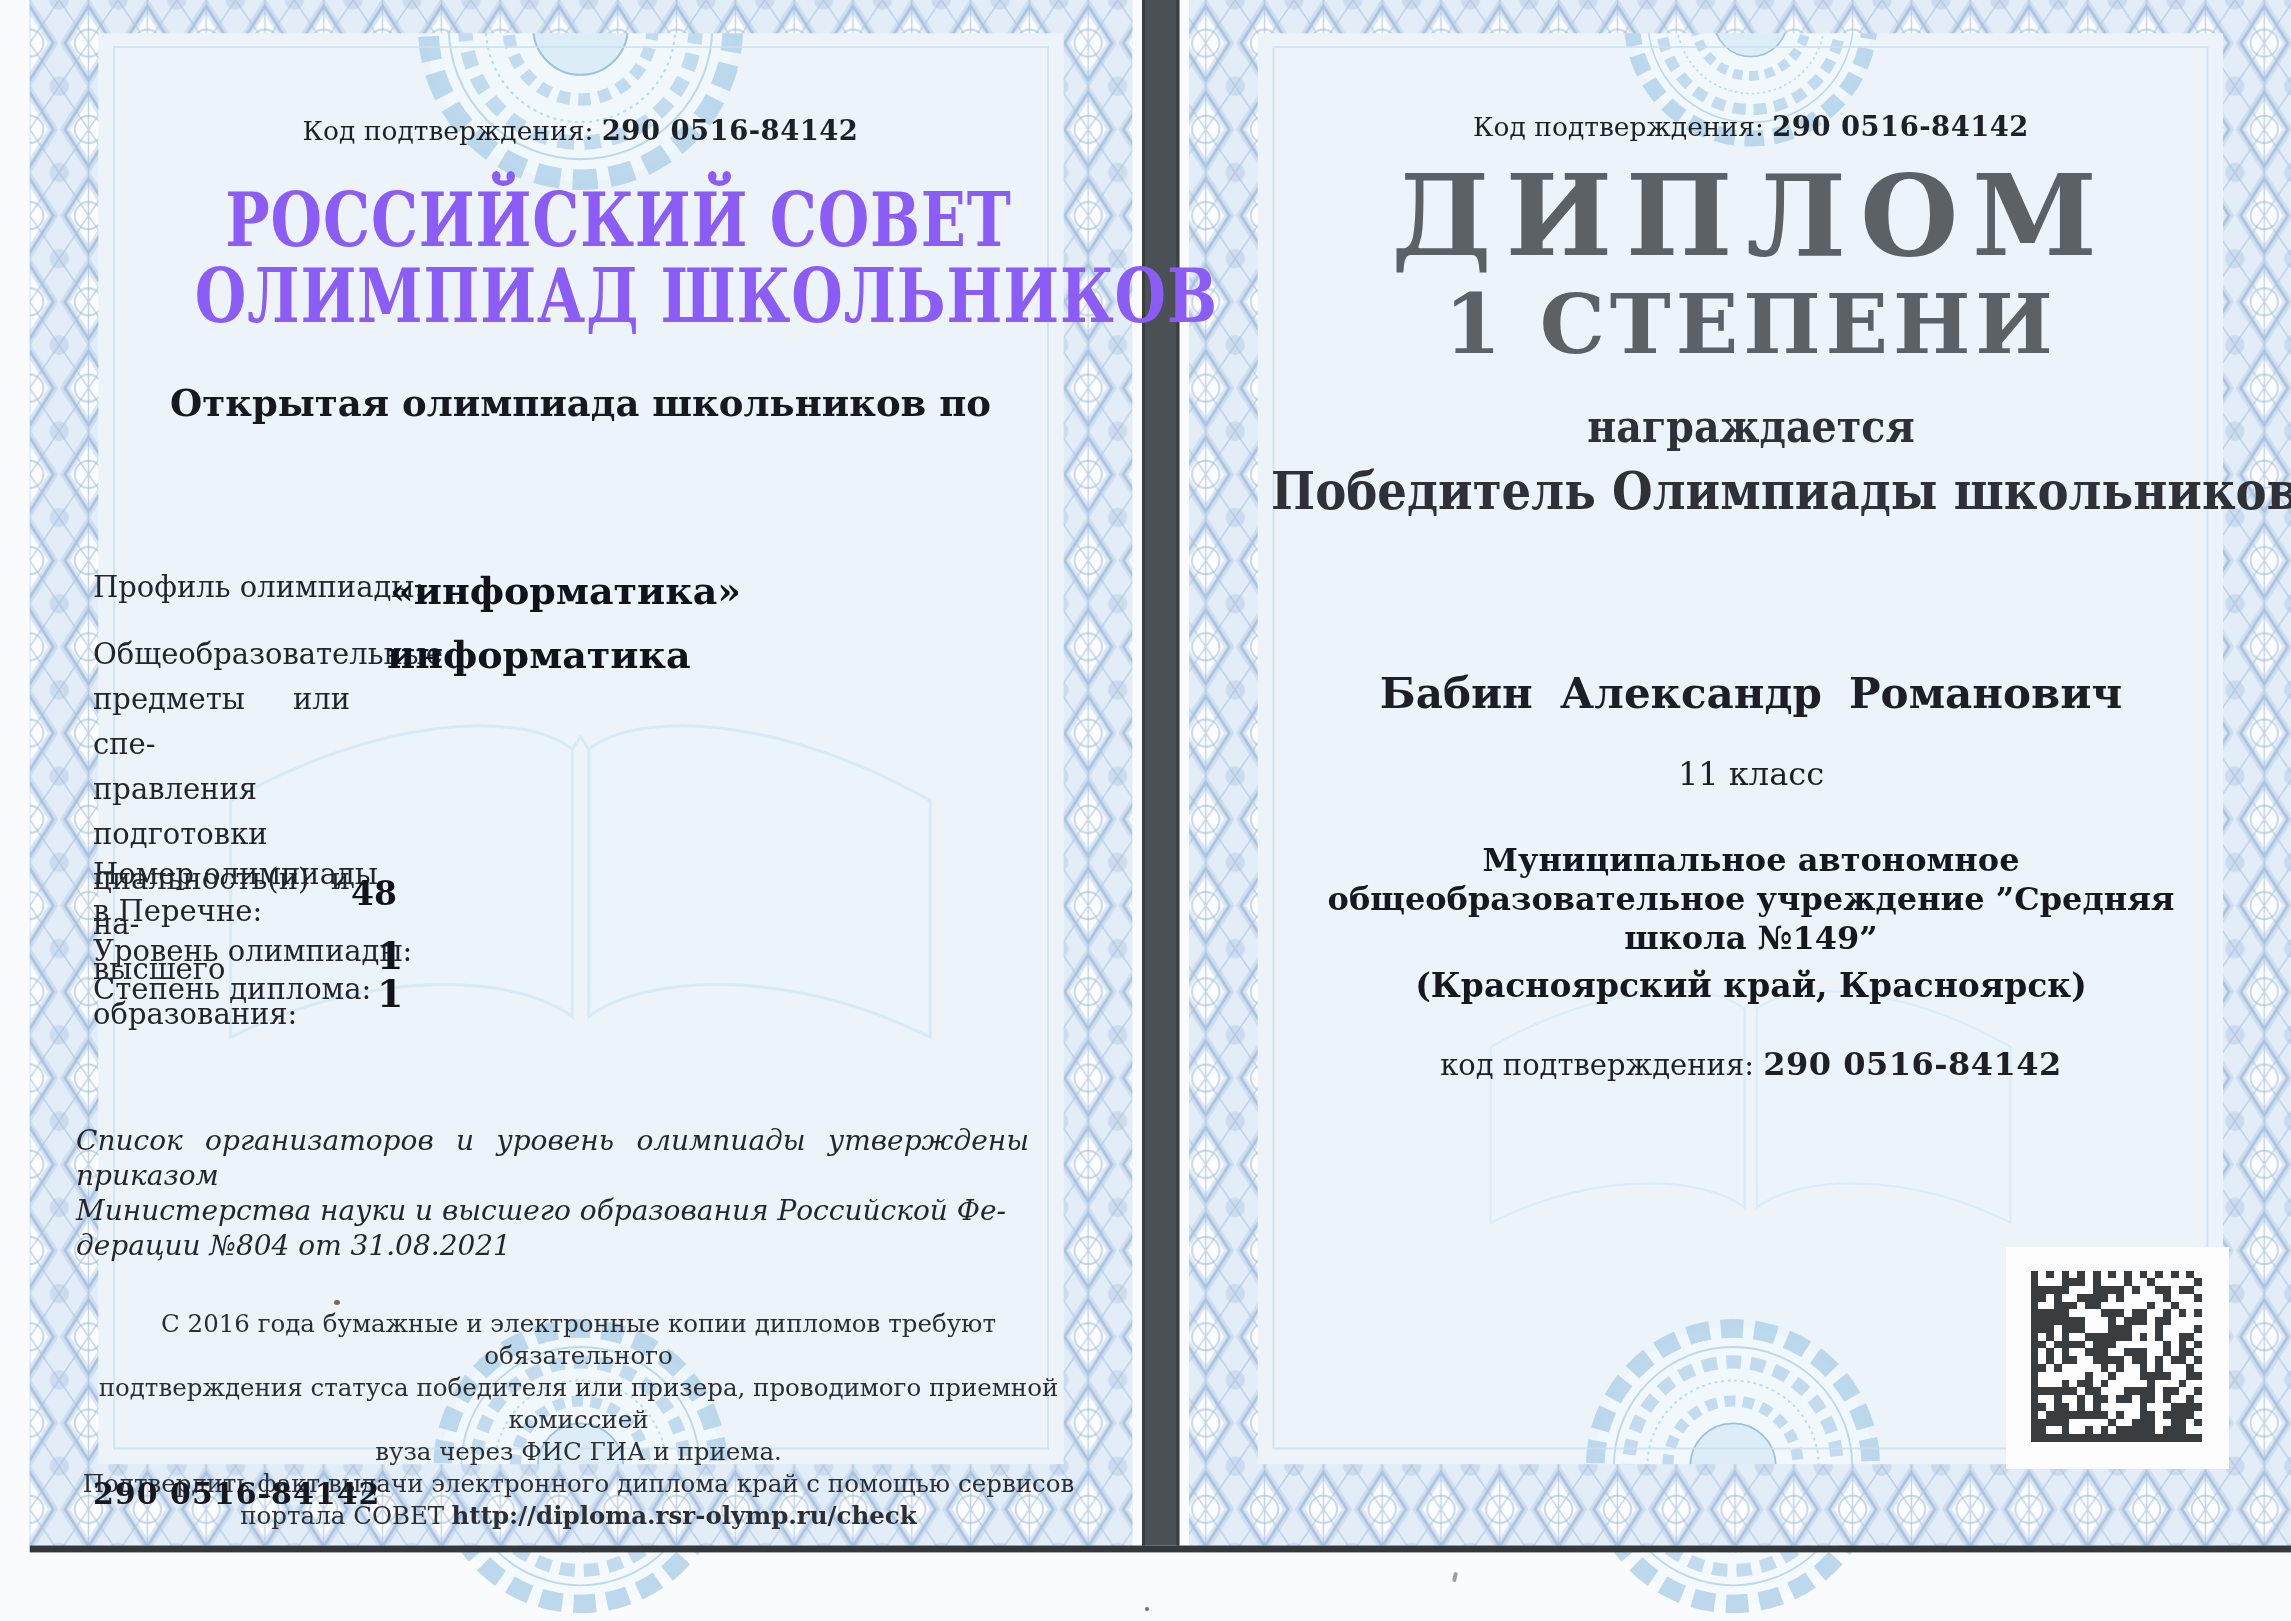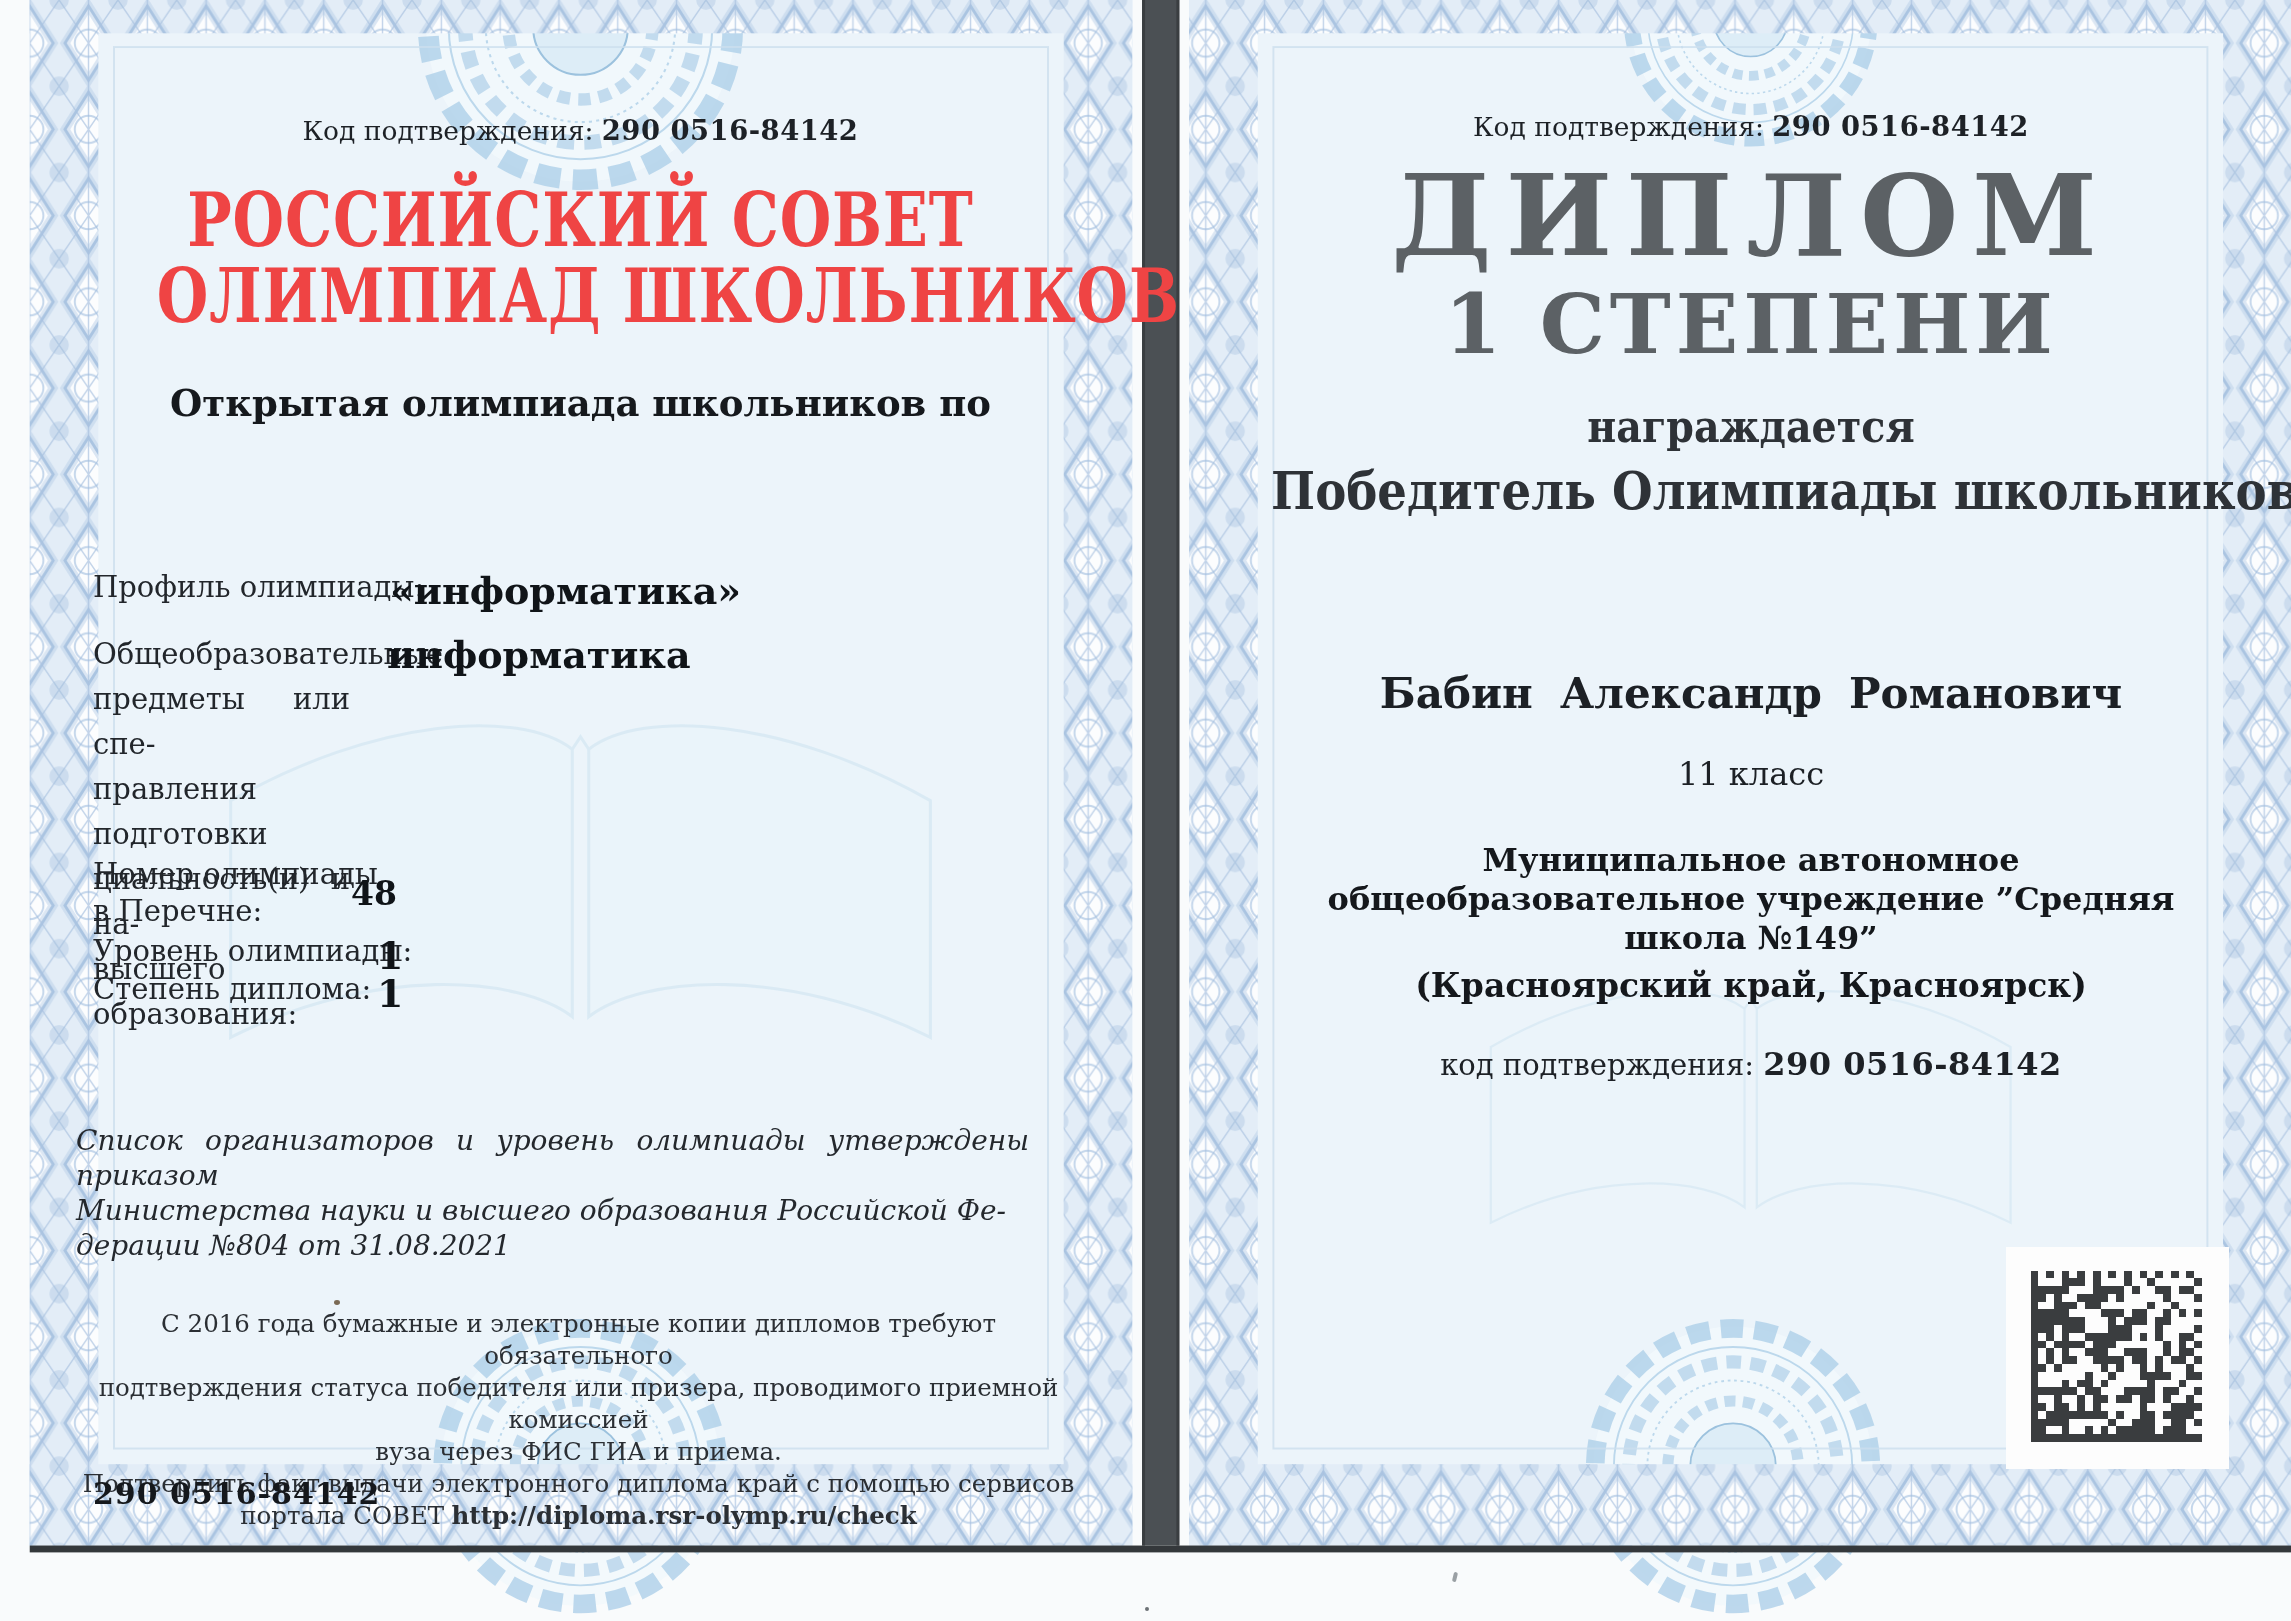--- a/index.html
+++ b/index.html
@@ -6,21 +6,21 @@
   .sheet{position:relative;width:2292px;height:1621px;background:#f9fbfc;overflow:hidden;
          font-family:"DejaVu Serif", serif;color:#24282d;}
   .bg{position:absolute;left:0;top:0;z-index:0;}
   .abs{position:absolute;z-index:2;}
   .ctr{text-align:center;}
   .lp{left:29px;width:1103px;}
   .rp{left:1201px;width:1100px;}
   .conf-line{font-size:26.5px;color:#1d2126;}
   .conf-line .code{font-weight:bold;font-size:27.4px;letter-spacing:0.5px;}
   .conf-line .lbl{margin-right:.32em;}
-  .council{font-size:74px;font-weight:bold;line-height:76px;color:#ef4444;letter-spacing:1px;}
+  .council{font-size:74px;font-weight:bold;line-height:76px;color:#8b5cf6;letter-spacing:1px;margin-left:38px;}
   .council .tline{display:inline-block;transform:scaleX(.8);transform-origin:center;white-space:nowrap;}
   .subtitle{font-size:37px;font-weight:bold;line-height:59px;color:#16191d;}
   .field-label{font-size:29px;color:#22262b;white-space:nowrap;}
   .field-value{font-size:38px;font-weight:bold;color:#101418;white-space:nowrap;}
   .subj{width:257px;font-size:29px;line-height:45px;color:#22262b;}
   .subj .jline{text-align:justify;text-align-last:justify;}
   .order{width:953px;font-size:28px;font-style:italic;line-height:35px;color:#24282d;}
   .order .jline{text-align:justify;text-align-last:justify;}
   .note{width:1019px;font-size:24.5px;line-height:32px;text-align:center;color:#2b2f34;}
   .note .url{font-weight:bold;}

